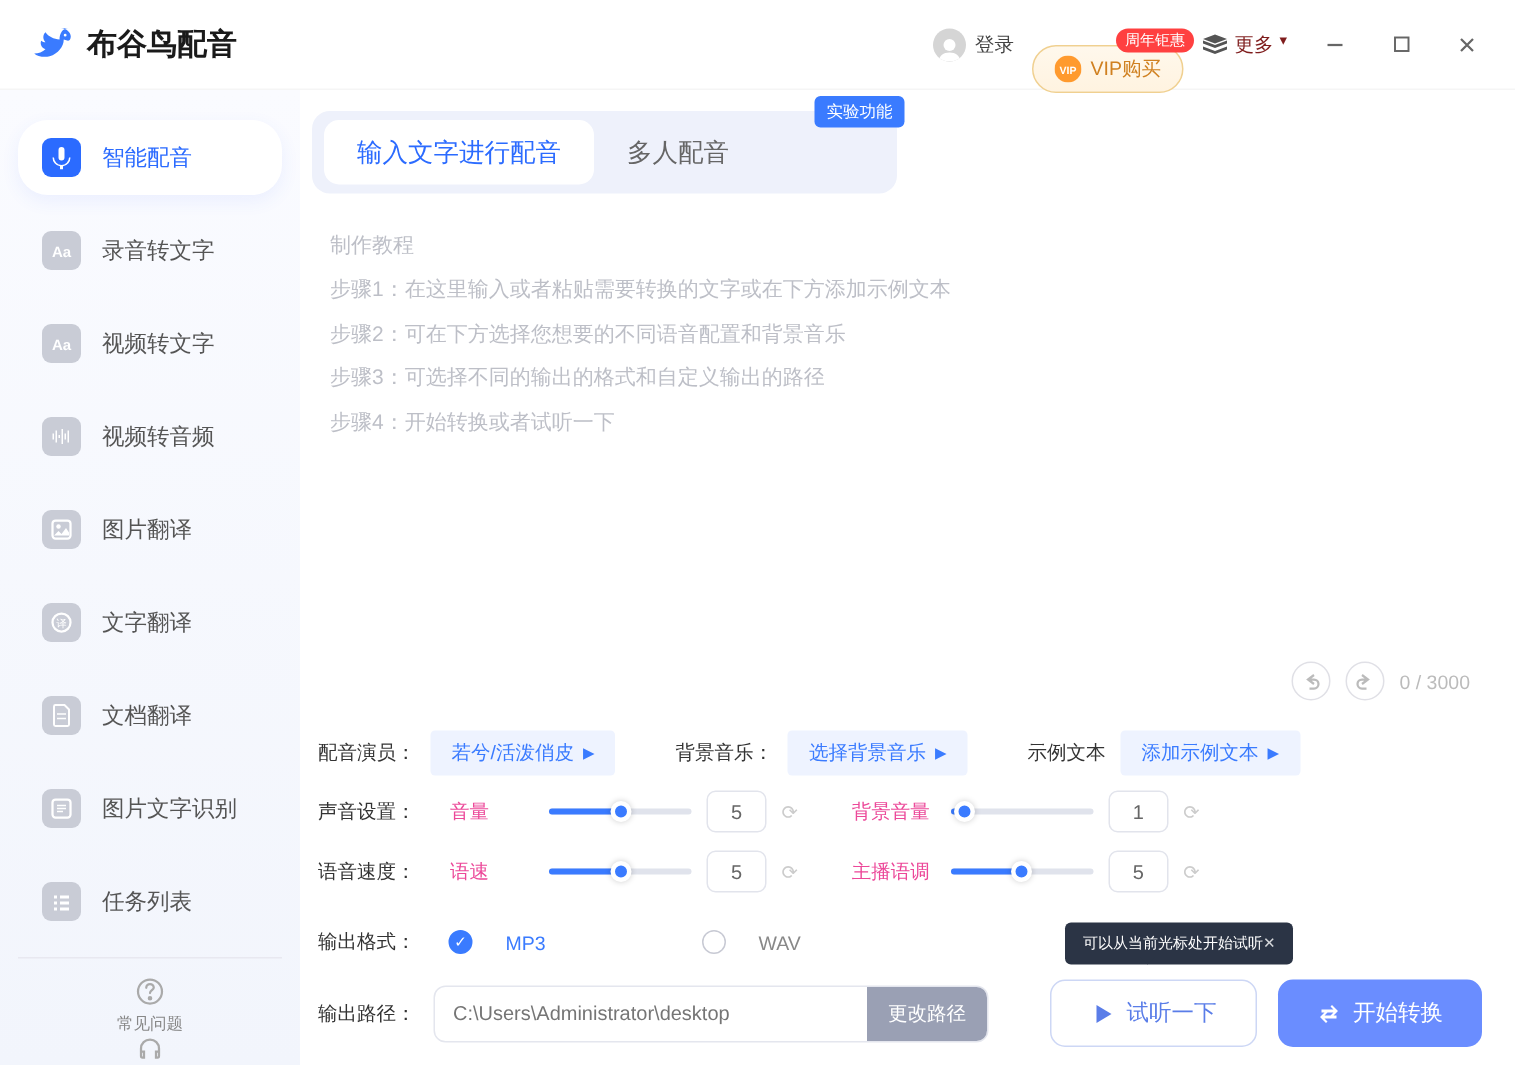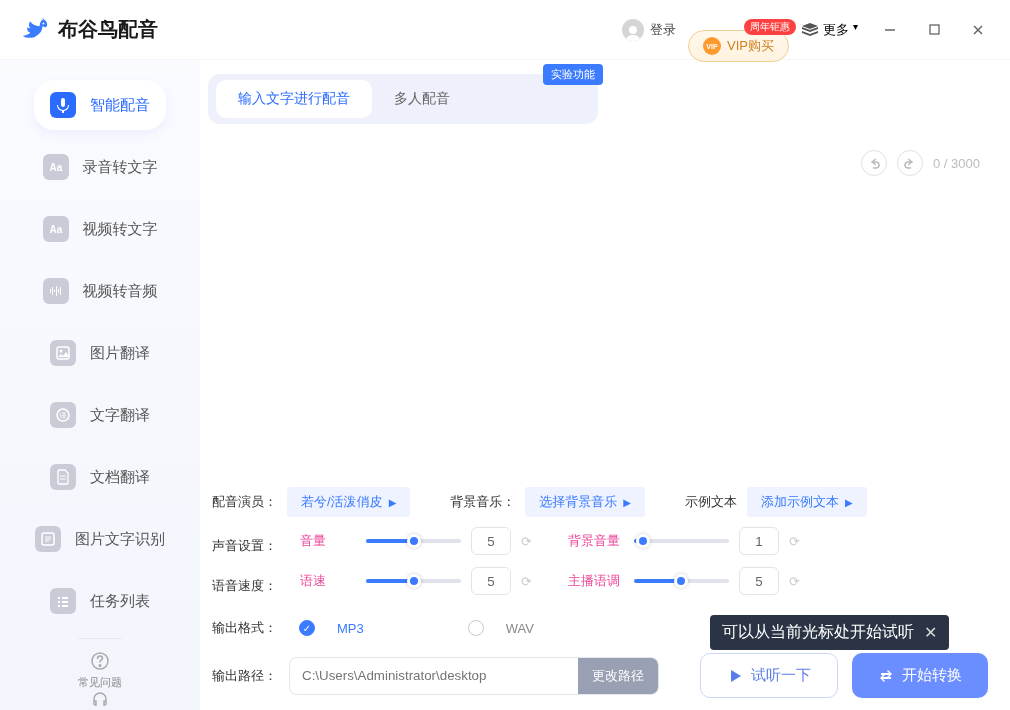--- a/index.html
+++ b/index.html
@@ -7,54 +7,54 @@
 
 .titlebar { height: 60px; display: flex; align-items: center; padding: 0 20px; border-bottom: 1px solid #f5f5f5; }
 .logo { display: flex; align-items: center; gap: 8px; }
 .logo-icon { width: 30px; height: 30px; }
 .logo-text { font-size: 20px; font-weight: bold; color: #1a1a1a; }
 .titlebar-right { margin-left: auto; display: flex; align-items: center; gap: 12px; }
 .login-btn { display: flex; align-items: center; gap: 6px; color: #444; cursor: pointer; }
 .avatar-ic { width: 22px; height: 22px; background: #d5d5d5; border-radius: 50%; display: flex; align-items: flex-end; justify-content: center; overflow: hidden; }
 .vip-btn { position: relative; display: flex; align-items: center; gap: 6px; padding: 6px 14px; border: 1px solid #f0d090; border-radius: 18px; background: linear-gradient(#fff8ec,#fff3e0); color: #d08020; cursor: pointer; margin-top: 32px; }
 .vip-badge { position: absolute; top: -12px; right: -8px; background: #ff4040; color: #fff; font-size: 10px; padding: 1px 6px; border-radius: 8px; }
-.more-btn { display: flex; gap: 4px; color: #000000; cursor: pointer; }
+.more-btn { display: flex; gap: 4px; color: #7f1d1d; cursor: pointer; }
 .win-btn { width: 24px; height: 24px; display: flex; align-items: center; justify-content: center; color: #666; cursor: pointer; margin-left: 8px; }
 
 .body-row { display: flex; height: calc(100% - 60px); }
 
-.sidebar { width: 200px; background: linear-gradient(#fafbff,#f2f5fc); padding: 20px 12px 12px; display: flex; flex-direction: column; align-items: center; }
+.sidebar { width: 200px; background: linear-gradient(#fafbff,#f2f5fc); padding: 20px 12px 12px; display: flex; flex-direction: column; }
 .side-item { display: flex; align-items: center; gap: 14px; padding: 12px 16px; border-radius: 20px; color: #555; cursor: pointer; margin-bottom: 12px; font-size: 15px; }
 .side-item.active { background: #fff; color: #2b6bff; box-shadow: 0 4px 12px rgba(60,100,255,.08); }
 .side-ic { width: 26px; height: 26px; border-radius: 6px; background: #c9ccd6; display: flex; align-items: center; justify-content: center; flex-shrink: 0; }
 .side-item.active .side-ic { background: #2b6bff; }
 .side-ic svg { width: 16px; height: 16px; }
 .bottom-nav { margin-top: auto; display: flex; justify-content: space-around; padding-top: 12px; border-top: 1px solid #e8e8f0; flex-direction: column; }
 .bot-item { display: flex; flex-direction: column; align-items: center; gap: 4px; color: #888; font-size: 11px; cursor: pointer; }
 .bot-item svg { width: 20px; height: 20px; }
 
 .main { flex: 1; padding: 14px 18px 12px 8px; display: flex; flex-direction: column; overflow: hidden; }
 .tabs-row { position: relative; display: flex; align-items: center; background: #eef1fb; border-radius: 12px; padding: 6px 8px; width: 390px; }
-.tab { padding: 10px 22px; border-radius: 10px; color: #666; cursor: pointer; font-size: 14px; }
+.tab { padding: 10px 22px; border-radius: 10px; color: #666; cursor: pointer; font-size: 17px; }
 .tab.active { background: #fff; color: #2b6bff; }
 .beta-badge { position: absolute; top: -10px; right: -35px; transform: translateX(-50%); background: #3a7bff; color: #fff; font-size: 11px; padding: 3px 8px; border-radius: 4px; }
 
 .editor { margin-top: 12px; flex: 1; border-radius: 10px; padding: 8px 12px; position: relative; display: flex; flex-direction: column; background:#fff; }
 .ed-text { color: #bdbfc7; line-height: 2.1; font-size: 14px; flex: 1; }
 .ed-footer { display: flex; justify-content: flex-end; align-items: center; gap: 10px; color: #bbb; font-size: 13px; padding-top: 6px; }
 .circ-btn { width: 26px; height: 26px; border: 1px solid #e0e0e6; border-radius: 50%; display: flex; align-items: center; justify-content: center; cursor: pointer; }
 
 .opts { display: flex; gap: 40px; padding: 12px 4px 4px; flex-wrap: wrap; }
 .opt-grp { display: flex; align-items: center; gap: 10px; }
 .opt-label { color: #333; font-weight: 500; }
 .opt-btn { display: flex; align-items: center; gap: 6px; color: #3a7bff; background: #eef3ff; padding: 6px 14px; border-radius: 3px; cursor: pointer; font-size: 13px; }
 .arrow { font-size: 10px; }
 
 .sliders { padding: 6px 4px; }
-.srow { display: flex; align-items: flex-end; gap: 16px; margin-bottom: 12px; }
+.srow { display: flex; align-items: center; gap: 16px; margin-bottom: 12px; }
 .srow-label { width: 72px; color: #333; font-weight: 500; }
 .sgrp { display: flex; align-items: center; gap: 10px; }
 .slabel { color: #ec4899; width: 56px; }
 .slider { position: relative; width: 95px; height: 4px; background: #e0e3ec; border-radius: 2px; cursor: pointer; }
 .slider-fill { position: absolute; height: 100%; background: #3a7bff; border-radius: 2px; }
 .slider-thumb { position: absolute; top: 50%; transform: translate(-50%,-50%); width: 14px; height: 14px; background: #3a7bff; border: 3px solid #fff; box-shadow: 0 0 4px rgba(0,0,0,.2); border-radius: 50%; }
 .numbox { width: 40px; height: 28px; border: 1px solid #e2e4ec; border-radius: 6px; text-align: center; color: #666; background: #fff; }
 .reset-ic { color: #ccc; cursor: pointer; }
 
 .format-row { display: flex; align-items: center; gap: 22px; padding: 6px 4px; }
@@ -63,21 +63,21 @@
 .radio.checked::after { content: "✓"; color: #fff; font-size: 10px; }
 
 .path-row { display: flex; align-items: center; gap: 12px; padding: 10px 4px 0; }
 .path-box { flex: 0 0 370px; display: flex; align-items: center; border: 1px solid #e4e6ee; border-radius: 8px; height: 38px; overflow: hidden; }
 .path-input { flex: 1; border: none; padding: 0 12px; color: #b8bac2; background: transparent; outline: none; }
 .path-chg { background: #9aa0b4; color: #fff; padding: 0 14px; height: 100%; display: flex; align-items: center; cursor: pointer; font-size: 13px; }
 .action-btns { margin-left: auto; display: flex; gap: 14px; position: relative; }
 .btn { display: flex; align-items: center; gap: 8px; padding: 12px 26px; border-radius: 10px; font-size: 15px; cursor: pointer; }
 .btn-ghost { border: 1px solid #cdd7f5; color: #5a7de8; background: #fff; }
 .btn-primary { background: #6a8dff; color: #fff; }
-.tooltip { position: absolute; top: -38px; left: 10px; background: #2b3445; color: #fff; padding: 7px 12px; border-radius: 4px; font-size: 16px; white-space: nowrap; display: flex; align-items: center; gap: 10px; }
+.tooltip { position: absolute; top: -38px; left: 10px; background: #2b3445; color: #fff; padding: 7px 12px; border-radius: 4px; font-size: 10px; white-space: nowrap; display: flex; align-items: center; gap: 0; }
 .tooltip::after { content: ""; position: absolute; bottom: -5px; left: 50px; border: 5px solid transparent; border-top-color: #2b3445; }
 .tt-close { cursor: pointer; opacity: .8; }
 </style>
 </head>
 <body>
 
 <div class="titlebar">
   <div class="logo">
     <svg class="logo-icon" viewBox="0 0 32 32">
         <path fill="#3a7bff" d="M22 4c4 0 7 3 7 6 0 2-1 3-2 3l-3-1c0 5-4 10-10 12-4 1-9 0-11-2 3 0 6-1 8-3-3-1-4-4-3-6 1 1 2 1 3 1-2-2-2-5 0-7 2 3 6 5 10 5 0-4 2-8 6-8h-5zm3 4a1 1 0 100 2 1 1 0 000-2z"></path>
@@ -233,20 +233,27 @@
   </div>
 
   <div class="main">
     <div class="tabs-row">
       <div class="tab active">输入文字进行配音</div>
       <div class="tab">多人配音</div>
       <span class="beta-badge">实验功能</span>
     </div>
 
     <div class="editor">
+      <div class="ed-text">
+        <div>制作教程</div>
+        <div>步骤1：在这里输入或者粘贴需要转换的文字或在下方添加示例文本</div>
+        <div>步骤2：可在下方选择您想要的不同语音配置和背景音乐</div>
+        <div>步骤3：可选择不同的输出的格式和自定义输出的路径</div>
+        <div>步骤4：开始转换或者试听一下</div>
+      </div>
       <div class="ed-footer">
         <span class="circ-btn">
             <svg width="14" height="14" viewBox="0 0 14 14">
               <path fill="none" stroke="#bbb" stroke-width="1.5" d="M9 3L5 6l4 3M5 6h4a3 3 0 110 6H6"></path>
             </svg>
           </span>
         <span class="circ-btn">
             <svg width="14" height="14" viewBox="0 0 14 14">
               <path fill="none" stroke="#bbb" stroke-width="1.5" d="M5 3l4 3-4 3M9 6H5a3 3 0 100 6h3"></path>
             </svg>

